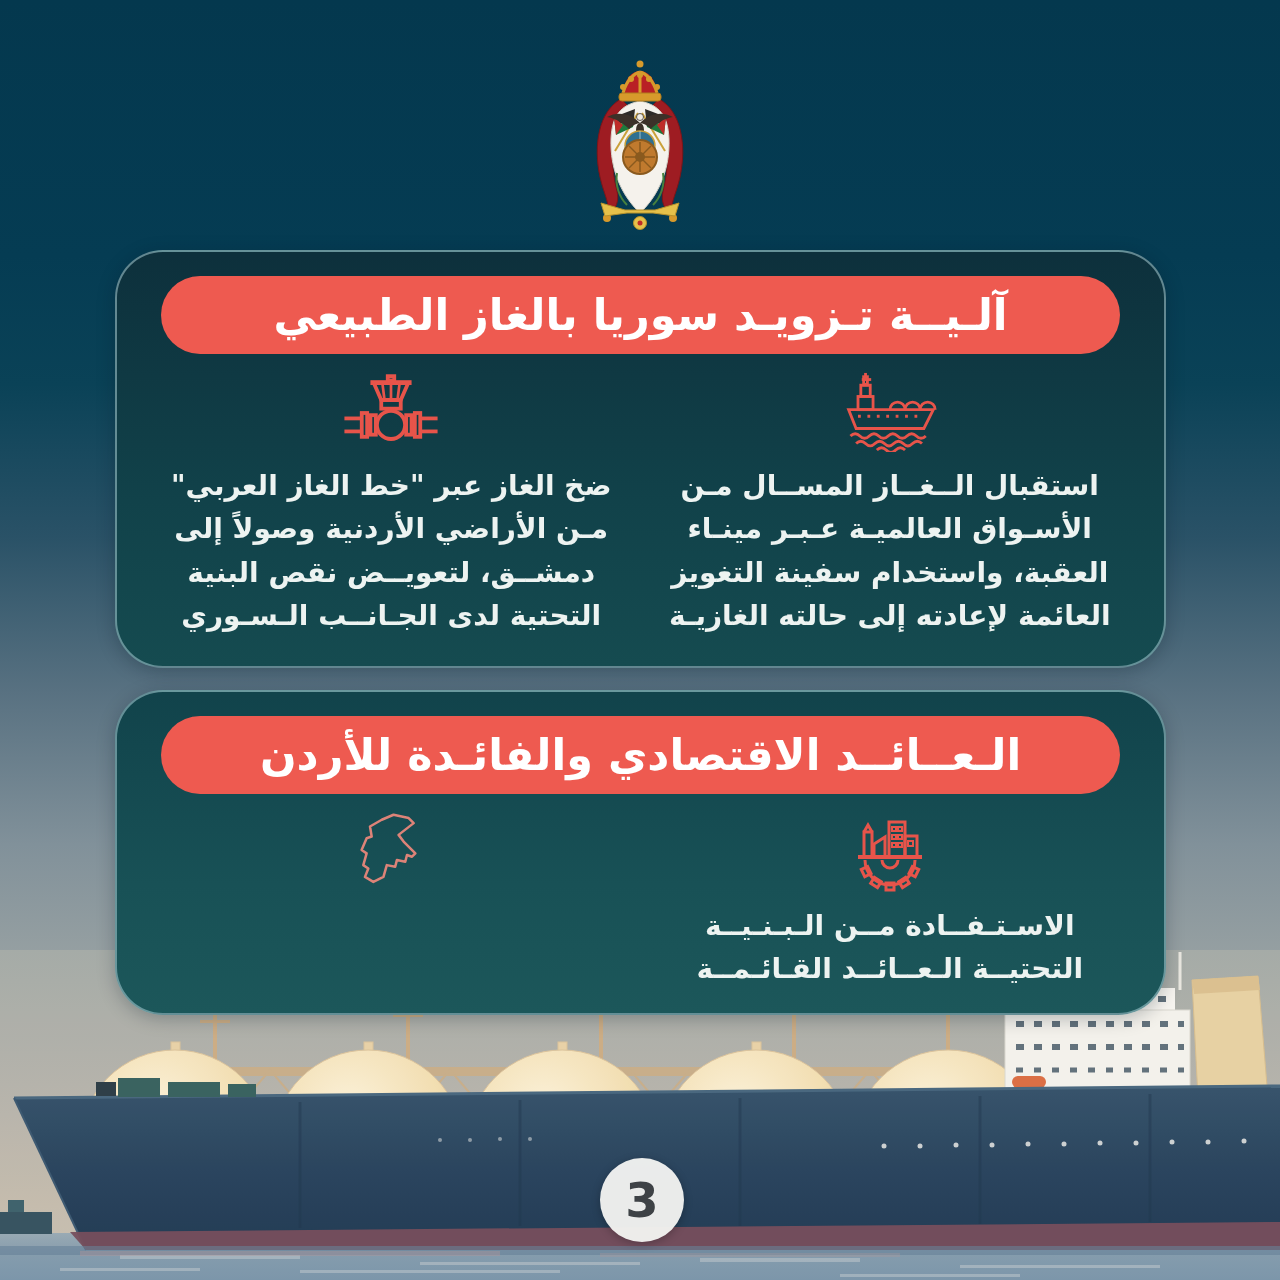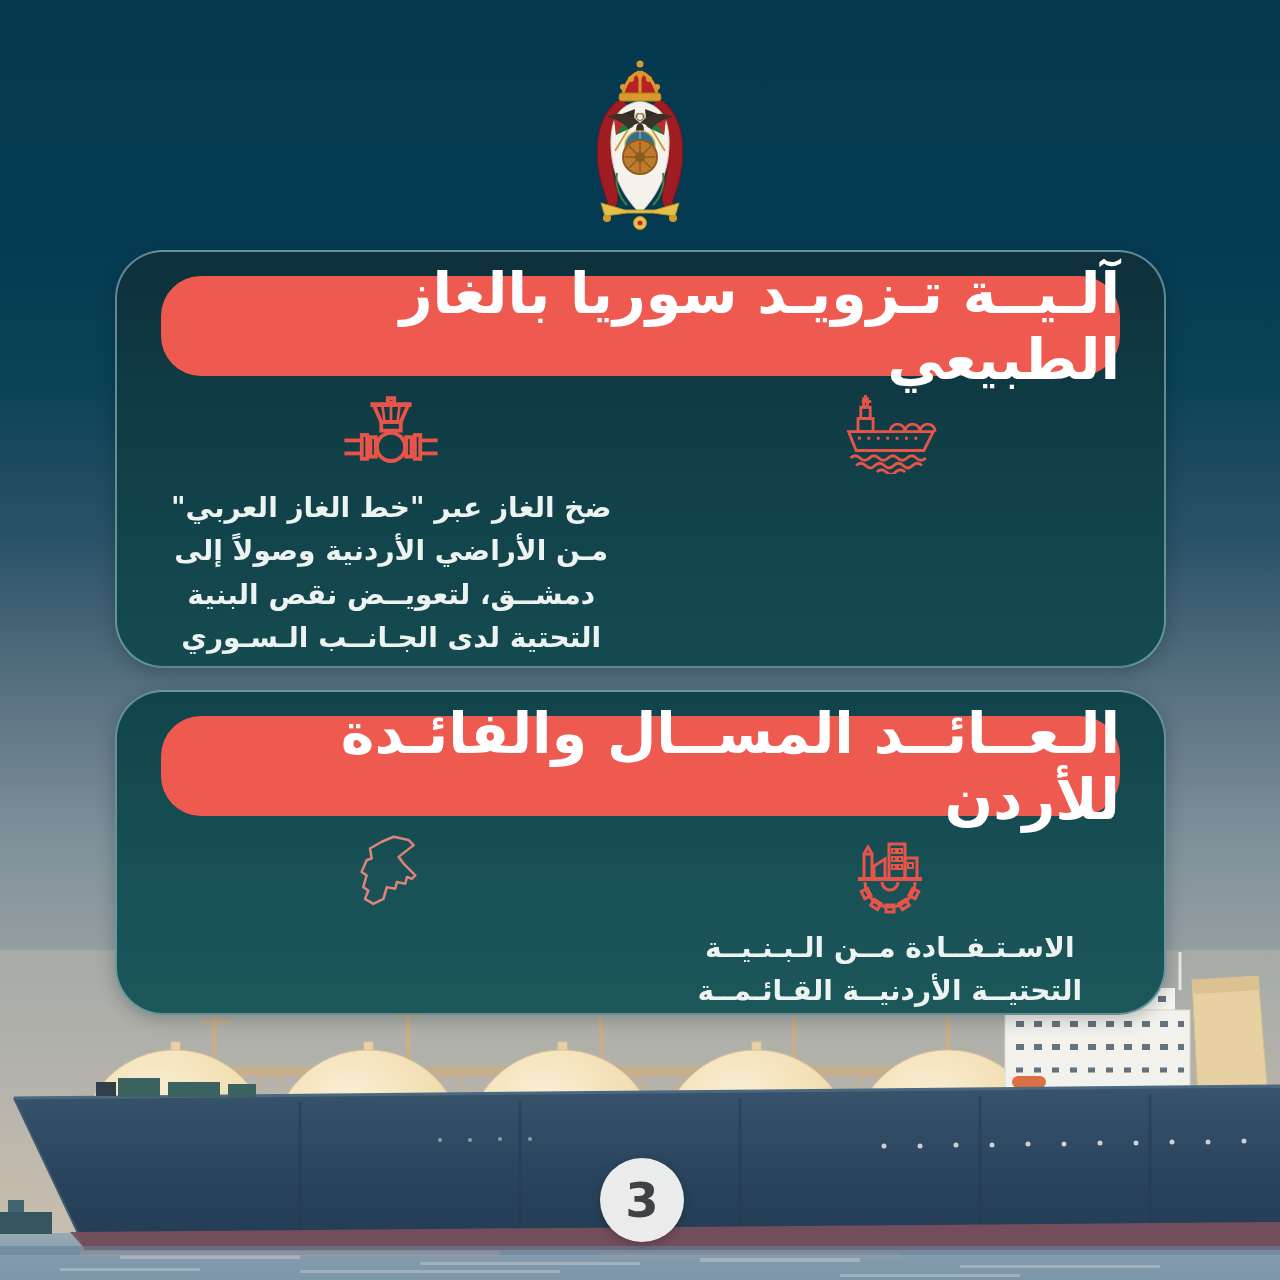--- a/index.html
+++ b/index.html
@@ -14,23 +14,23 @@
   .emblem{position:absolute;left:565px;top:52px;width:150px;height:182px;}
   .panel{
     position:absolute;left:115px;width:1051px;box-sizing:border-box;
     border-radius:48px;border:2px solid rgba(170,205,214,.55);
     box-shadow:0 4px 18px rgba(0,20,30,.25);
     direction:rtl;
   }
   .panel-1{top:250px;height:418px;background:linear-gradient(180deg,#0d303c 0%,#11424a 60%,#154b50 100%);}
   .panel-2{top:690px;height:325px;background:linear-gradient(180deg,#11434b 0%,#185156 60%,#1c575a 100%);}
   .pill{
-    margin:24px 44px 0;height:100px;border-radius:40px;background:#ee5a50;
+    margin:24px 44px 0;height:78px;border-radius:40px;background:#ee5a50;
     display:flex;align-items:center;justify-content:center;
-    color:#ffffff;font-weight:bold;font-size:57px;letter-spacing:0;
+    color:#ffffff;font-weight:bold;font-size:43px;letter-spacing:0;
   }
   .cols{display:flex;gap:42px;padding:12px 46px 0;}
   .col{flex:1;display:flex;flex-direction:column;align-items:center;min-width:0;}
   .icon-wrap{height:86px;display:flex;align-items:flex-end;justify-content:center;}
   .col-text{
     margin-top:12px;color:#edf3f1;font-weight:bold;font-size:28px;
     line-height:1.55;text-align:center;direction:rtl;
   }
   .page-badge{
     position:absolute;left:600px;top:1158px;width:84px;height:84px;border-radius:50%;
@@ -229,20 +229,21 @@
               <rect x="16" y="26" width="16" height="14"></rect>
             <polygon points="6,40 96,40 86,60 14,60"></polygon>
             <path d="M50,40 A8,8 0 0 1 66,40 M66,40 A8,8 0 0 1 82,40 M82,40 A8,8 0 0 1 98,40"></path>
             <line x1="16" y1="47" x2="60" y2="47" stroke-dasharray="3 7"></line>
             <line x1="66" y1="47" x2="84" y2="47" stroke-dasharray="3 7"></line>
             <path d="M8,68 Q13,63 18,68 T28,68 T38,68 T48,68 T58,68 T68,68 T78,68 T88,68"></path>
             <path d="M14,76 Q19,71 24,76 T34,76 T44,76 T54,76 T64,76 T74,76 T84,76"></path>
             <path d="M36,83 Q41,78 46,83 T56,83 T66,83"></path>
           </svg>
         </div>
+        <p class="col-text">استقبال الــغــاز المســال مـن الأسـواق العالميـة عـبـر مينـاء العقبة، واستخدام سفينة التغويز العائمة لإعادته إلى حالته الغازيـة</p>
       </div>
       <div class="col">
         <div class="icon-wrap">
           <svg width="98" height="78" viewBox="0 0 90 72" fill="none" stroke="#e7544a" stroke-width="3.5">
             <rect x="42" y="2" width="6" height="4"></rect>
             <line x1="26" y1="8" x2="64" y2="8" stroke-width="4.5"></line>
             <path d="M29,8 L61,8 L54,24 L36,24 Z"></path>
             <path d="M37,8 L39,24 M45,8 L45,24 M53,8 L51,24" stroke-width="2.5"></path>
             <rect x="36" y="24" width="18" height="8"></rect>
             <circle cx="45" cy="47" r="13"></circle>
@@ -255,21 +256,21 @@
             <line x1="72" y1="41" x2="88" y2="41"></line>
               <line x1="72" y1="53" x2="88" y2="53"></line>
           </svg>
         </div>
         <p class="col-text">ضخ الغاز عبر "خط الغاز العربي" مـن الأراضي الأردنية وصولاً إلى دمشــق، لتعويــض نقص البنية التحتية لدى الجـانــب الـسـوري</p>
       </div>
     </div>
   </section>
 
   <section class="panel panel-2">
-    <div class="pill">الـعــائــد المســال والفائـدة للأردن</div>
+    <div class="pill">الـعــائــد الاقتصادي والفائـدة للأردن</div>
     <div class="cols">
       <div class="col">
         <div class="icon-wrap">
           <svg width="92" height="82" viewBox="0 0 90 82" fill="none" stroke="#e7544a" stroke-width="3">
             <path d="M20,50 A25,25 0 0 0 70,50"></path>
             <path d="M37,50 A8,8 0 0 0 53,50"></path>
             <rect x="41" y="73" width="8" height="7" transform="rotate(-64 45 50)"></rect>
             <rect x="41" y="73" width="8" height="7" transform="rotate(-32 45 50)"></rect>
             <rect x="41" y="73" width="8" height="7"></rect>
             <rect x="41" y="73" width="8" height="7" transform="rotate(32 45 50)"></rect>
@@ -284,21 +285,21 @@
                 <rect x="53" y="17" width="4" height="4"></rect>
               <rect x="47" y="25" width="4" height="4"></rect>
                 <rect x="53" y="25" width="4" height="4"></rect>
               <rect x="47" y="33" width="4" height="4"></rect>
                 <rect x="53" y="33" width="4" height="4"></rect>
             </g>
             <rect x="60" y="26" width="12" height="21"></rect>
               <rect x="63" y="31" width="5" height="5" stroke-width="2"></rect>
           </svg>
         </div>
-        <p class="col-text">الاسـتـفــادة مــن الـبـنـيــة التحتيــة الأردنيــة القـائـمــة</p>
+        <p class="col-text">الاسـتـفــادة مــن الـبـنـيــة التحتيــة الـعــائــد القـائـمــة</p>
       </div>
       <div class="col">
         <div class="icon-wrap">
           <svg width="96" height="84" viewBox="0 0 110 100" fill="none" stroke="#dd8378" stroke-width="3" stroke-linejoin="round">
             <path d="M30,22 L44,14 L58,8 L76,12 L82,18 L64,32 L70,40 L84,54 L80,58 L74,56 L72,64 L62,62 L60,70 L50,68 L46,82 L34,88 L24,82 L28,72 L22,68 L26,54 L20,50 L26,36 L32,34 Z"></path>
           </svg>
         </div>
       </div>
     </div>
   </section>

